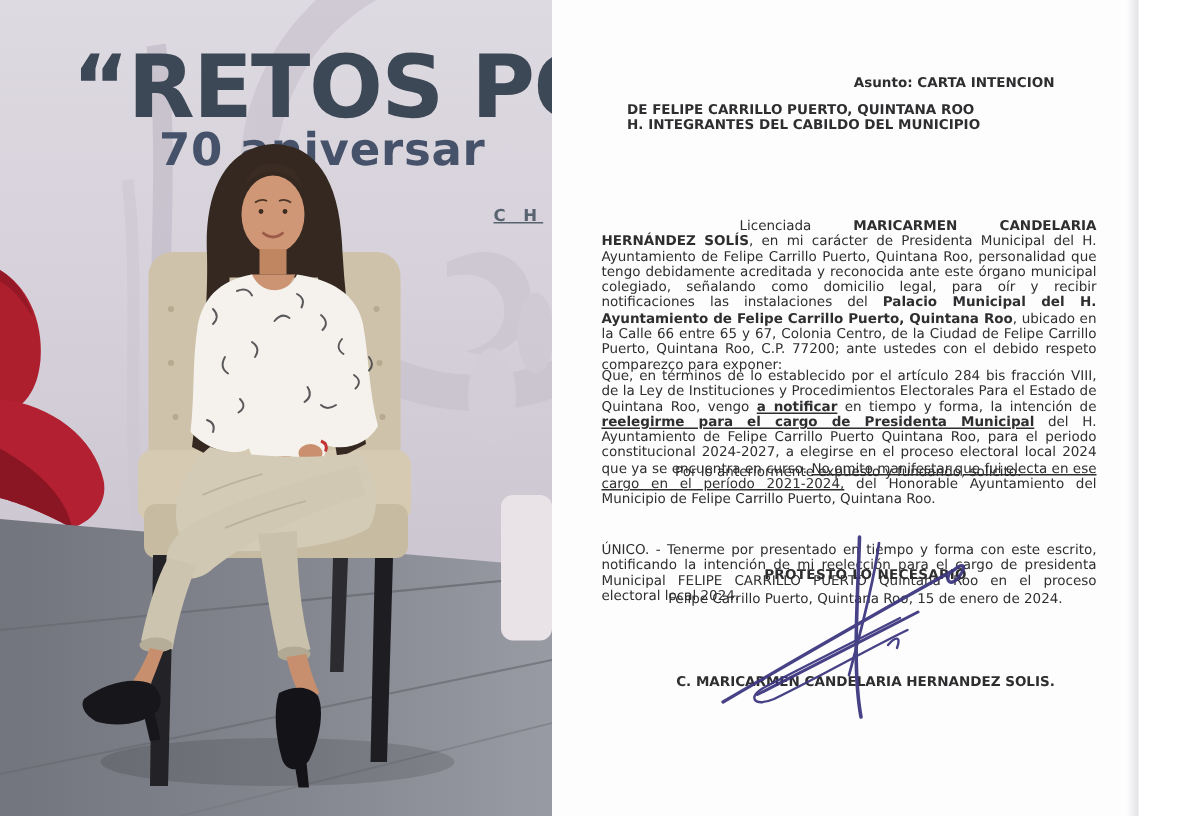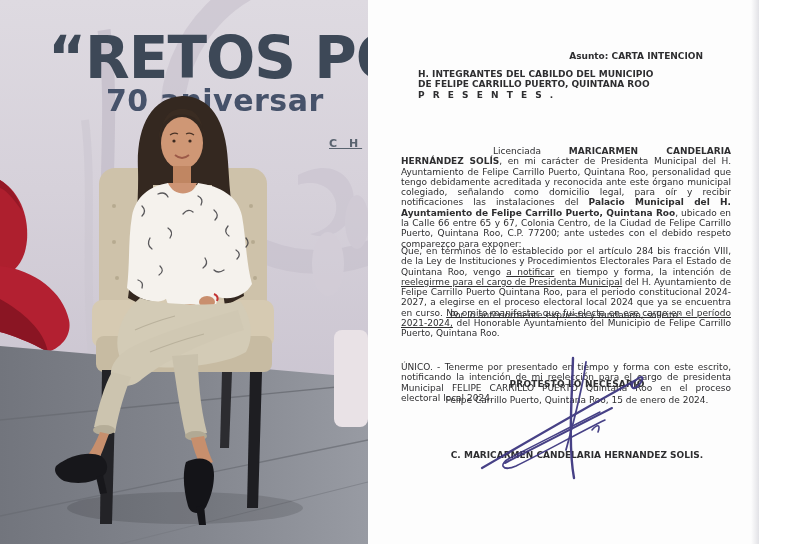--- a/index.html
+++ b/index.html
@@ -30,21 +30,21 @@
   .request{top:310px;left:82px;}
   .unico{top:326px;line-height:10.5px;}
   .center-col{left:41px;width:336px;text-align:center;}
   .protest{top:379px;font-weight:bold;letter-spacing:0.2px;}
   .placedate{top:395px;}
   .signame{top:450px;font-weight:bold;font-size:8.8px;}
   .sigtitle{top:461px;font-weight:bold;font-size:8.8px;}
   .page-edge{position:absolute;right:0;top:0;width:8px;height:544px;
              background:linear-gradient(90deg,rgba(230,230,233,0),#e2e2e6);}
   .signature-svg{position:absolute;left:70px;top:340px;z-index:6;}
-  b{font-weight:bold;} .bu{font-weight:normal;text-decoration:underline;} .u{text-decoration:underline;}
+  b{font-weight:bold;} .bu{font-weight:bold;text-decoration:underline;} .u{text-decoration:underline;}
 </style>
 </head>
 <body>
 
 <div class="stage">
 
   <div class="photo">
     <div class="banner-bg"></div>
 
     <svg class="banner-art" width="368" height="420" viewBox="0 0 368 420">
@@ -178,23 +178,22 @@
         </g>
       </g>
     </svg>
   </div>
 
   <div class="doc">
 
     <div class="block subject">Asunto: CARTA INTENCION</div>
 
     <div class="block recipients">
+      <div>DE FELIPE CARRILLO PUERTO, QUINTANA ROO</div>
       <div>H. INTEGRANTES DEL CABILDO DEL MUNICIPIO</div>
-      <div>DE FELIPE CARRILLO PUERTO, QUINTANA ROO</div>
-      <div class="presentes">P R E S E N T E S .</div>
     </div>
 
     <p class="block para p1"><span>Licenciada </span><b>MARICARMEN CANDELARIA HERNÁNDEZ SOLÍS</b><span>, en mi carácter de Presidenta Municipal del H. Ayuntamiento de Felipe Carrillo Puerto, Quintana Roo, personalidad que tengo debidamente acreditada y reconocida ante este órgano municipal colegiado, señalando como domicilio legal, para oír y recibir notificaciones las instalaciones del </span><b>Palacio Municipal del H. Ayuntamiento de Felipe Carrillo Puerto, Quintana Roo</b><span>, ubicado en la Calle 66 entre 65 y 67, Colonia Centro, de la Ciudad de Felipe Carrillo Puerto, Quintana Roo, C.P. 77200; ante ustedes con el debido respeto comparezco para exponer:</span></p>
 
     <p class="block para p2"><span>Que, en términos de lo establecido por el artículo 284 bis fracción VIII, de la Ley de Instituciones y Procedimientos Electorales Para el Estado de Quintana Roo, vengo </span><span class="bu">a notificar</span><span> en tiempo y forma, la intención de </span><span class="bu">reelegirme para el cargo de Presidenta Municipal</span><span> del H. Ayuntamiento de Felipe Carrillo Puerto Quintana Roo, para el periodo constitucional 2024-2027, a elegirse en el proceso electoral local 2024 que ya se encuentra en curso. </span><span class="u">No omito manifestar que fui electa en ese cargo en el período 2021-2024,</span><span> del Honorable Ayuntamiento del Municipio de Felipe Carrillo Puerto, Quintana Roo.</span></p>
 
     <div class="block request">Por lo anteriormente expuesto y fundando, solicito:</div>
 
     <p class="block para unico">ÚNICO. - Tenerme por presentado en tiempo y forma con este escrito, notificando la intención de mi reelección para el cargo de presidenta Municipal FELIPE CARRILLO PUERTO Quintana Roo en el proceso electoral local 2024.</p>
 

